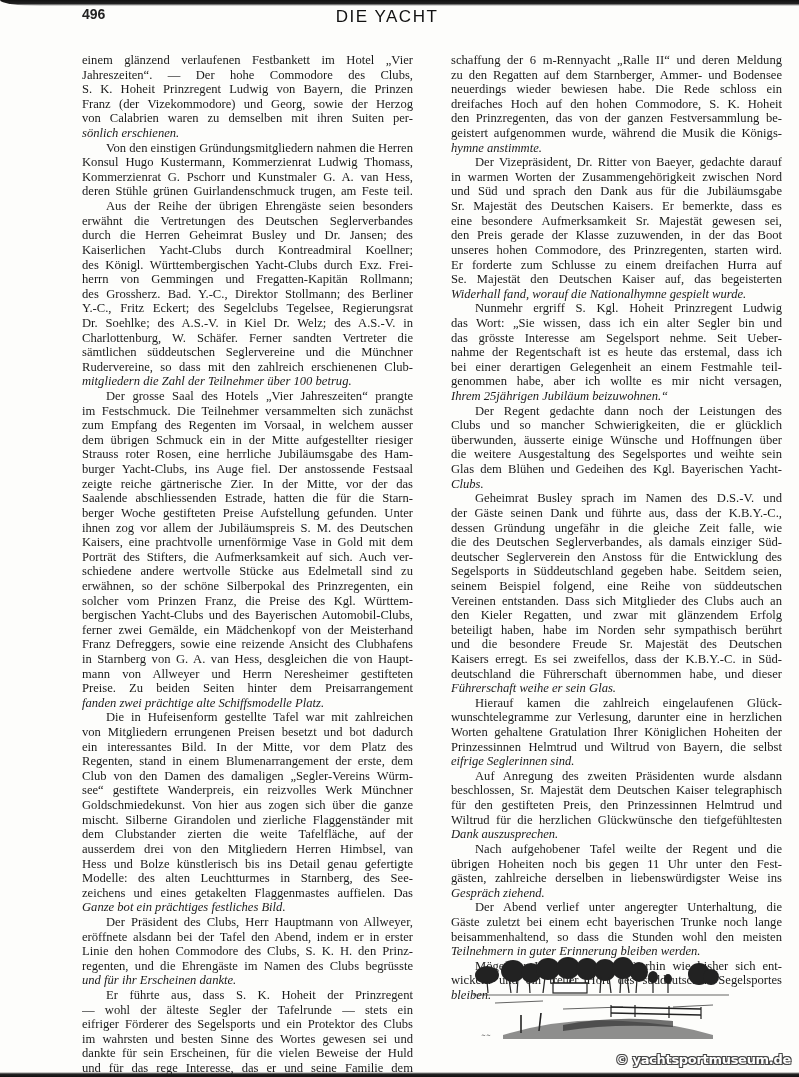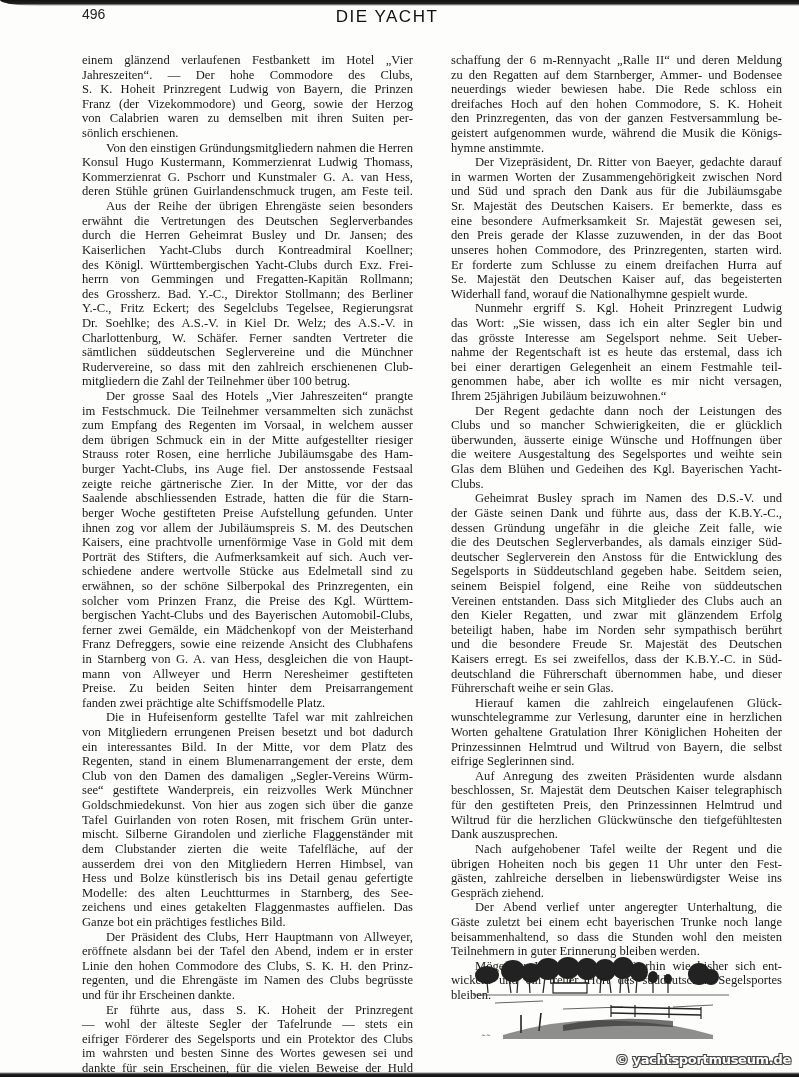--- a/index.html
+++ b/index.html
@@ -13,38 +13,38 @@
     position: absolute; left: 0; top: 0; width: 799px; height: 6px;
     background: linear-gradient(#111 0, #222 60%, rgba(0,0,0,0) 100%);
     border-bottom-left-radius: 40px 6px;
   }
   .scan-edge-bottom {
     position: absolute; left: 0; bottom: 0; width: 799px; height: 5px;
     background: linear-gradient(rgba(0,0,0,0) 0, #222 40%, #111 100%);
   }
   .page-number {
     position: absolute; left: 82px; top: 6px;
-    font-size: 14px; font-family: "Liberation Sans", sans-serif; color: #222;
+    font-size: 14px; font-family: "Liberation Sans", sans-serif; color: #222; font-weight: bold;
   }
   .running-head {
     position: absolute; left: 0; width: 774px; top: 7px; text-align: center;
     font-size: 17px; letter-spacing: 1.5px; font-family: "Liberation Sans", sans-serif;
     color: #111;
   }
   .column {
     position: absolute; top: 53px; width: 331px;
     font-size: 12.6px; line-height: 14.62px;
   }
   .col-left { left: 82px; }
   .col-right { left: 451px; }
   .line {
     display: block; height: 14.62px; white-space: nowrap;
     text-align: justify; text-align-last: justify; overflow: hidden;
   }
-  .line.last { text-align-last: left; }
+  .line.last { text-align-last: left; font-style: italic; }
   .line.indent { padding-left: 24px; }
   .illustration {
     position: absolute; left: 473px; top: 955px; width: 256px; height: 88px;
   }
   .watermark {
     position: absolute; right: 8px; top: 1052px;
     font-family: "DejaVu Sans", sans-serif; font-weight: bold; font-size: 13px;
     color: #fff;
     text-shadow: -1px -1px 0 #444, 1px -1px 0 #444, -1px 1px 0 #444, 1px 1px 0 #444;
     letter-spacing: -0.3px;
@@ -105,21 +105,20 @@
     <span class="line">mann von Allweyer und Herrn Neresheimer gestifteten</span>
     <span class="line">Preise. Zu beiden Seiten hinter dem Preisarrangement</span>
     <span class="line last">fanden zwei prächtige alte Schiffsmodelle Platz.</span>
     <span class="line indent">Die in Hufeisenform gestellte Tafel war mit zahlreichen</span>
     <span class="line">von Mitgliedern errungenen Preisen besetzt und bot dadurch</span>
     <span class="line">ein interessantes Bild. In der Mitte, vor dem Platz des</span>
     <span class="line">Regenten, stand in einem Blumenarrangement der erste, dem</span>
     <span class="line">Club von den Damen des damaligen „Segler-Vereins Würm-</span>
     <span class="line">see“ gestiftete Wanderpreis, ein reizvolles Werk Münchner</span>
     <span class="line">Goldschmiedekunst. Von hier aus zogen sich über die ganze</span>
-    <span class="line">Tafel Guirlanden von roten Rosen, mit frischem Grün unter-</span>
     <span class="line">mischt. Silberne Girandolen und zierliche Flaggenständer mit</span>
     <span class="line">dem Clubstander zierten die weite Tafelfläche, auf der</span>
     <span class="line">ausserdem drei von den Mitgliedern Herren Himbsel, van</span>
     <span class="line">Hess und Bolze künstlerisch bis ins Detail genau gefertigte</span>
     <span class="line">Modelle: des alten Leuchtturmes in Starnberg, des See-</span>
     <span class="line">zeichens und eines getakelten Flaggenmastes auffielen. Das</span>
     <span class="line last">Ganze bot ein prächtiges festliches Bild.</span>
     <span class="line indent">Der Präsident des Clubs, Herr Hauptmann von Allweyer,</span>
     <span class="line">eröffnete alsdann bei der Tafel den Abend, indem er in erster</span>
     <span class="line">Linie den hohen Commodore des Clubs, S. K. H. den Prinz-</span>

